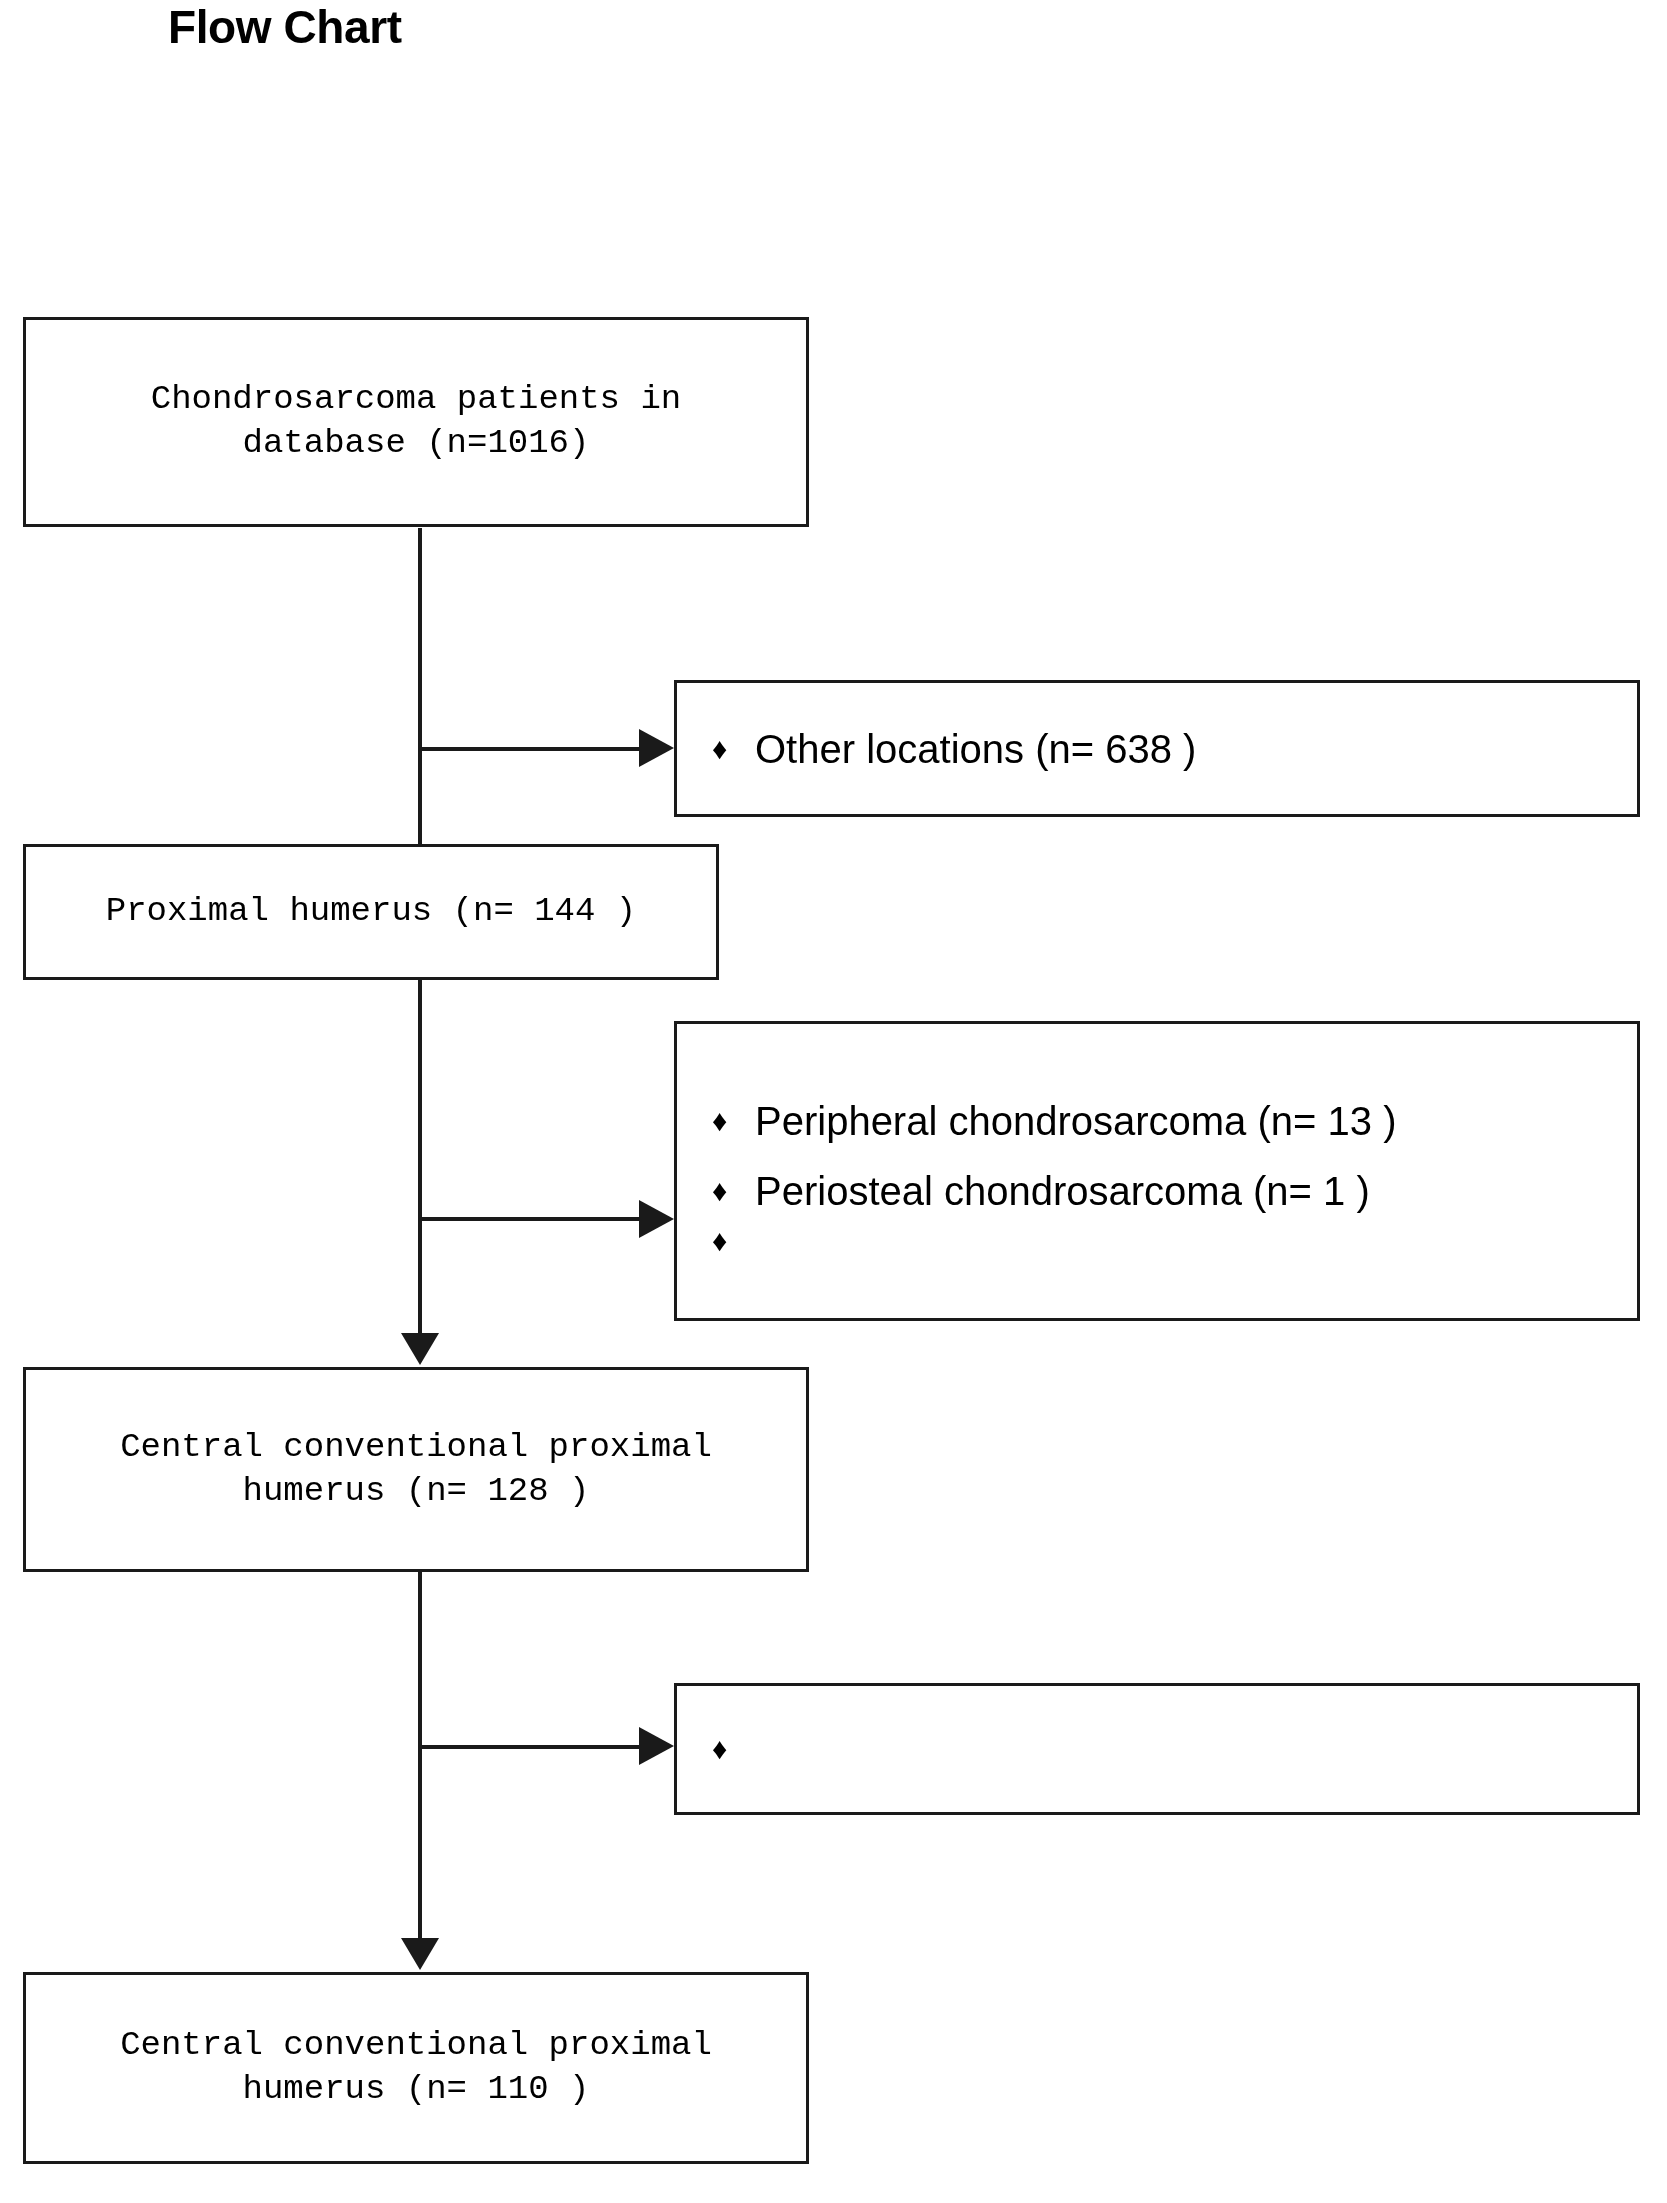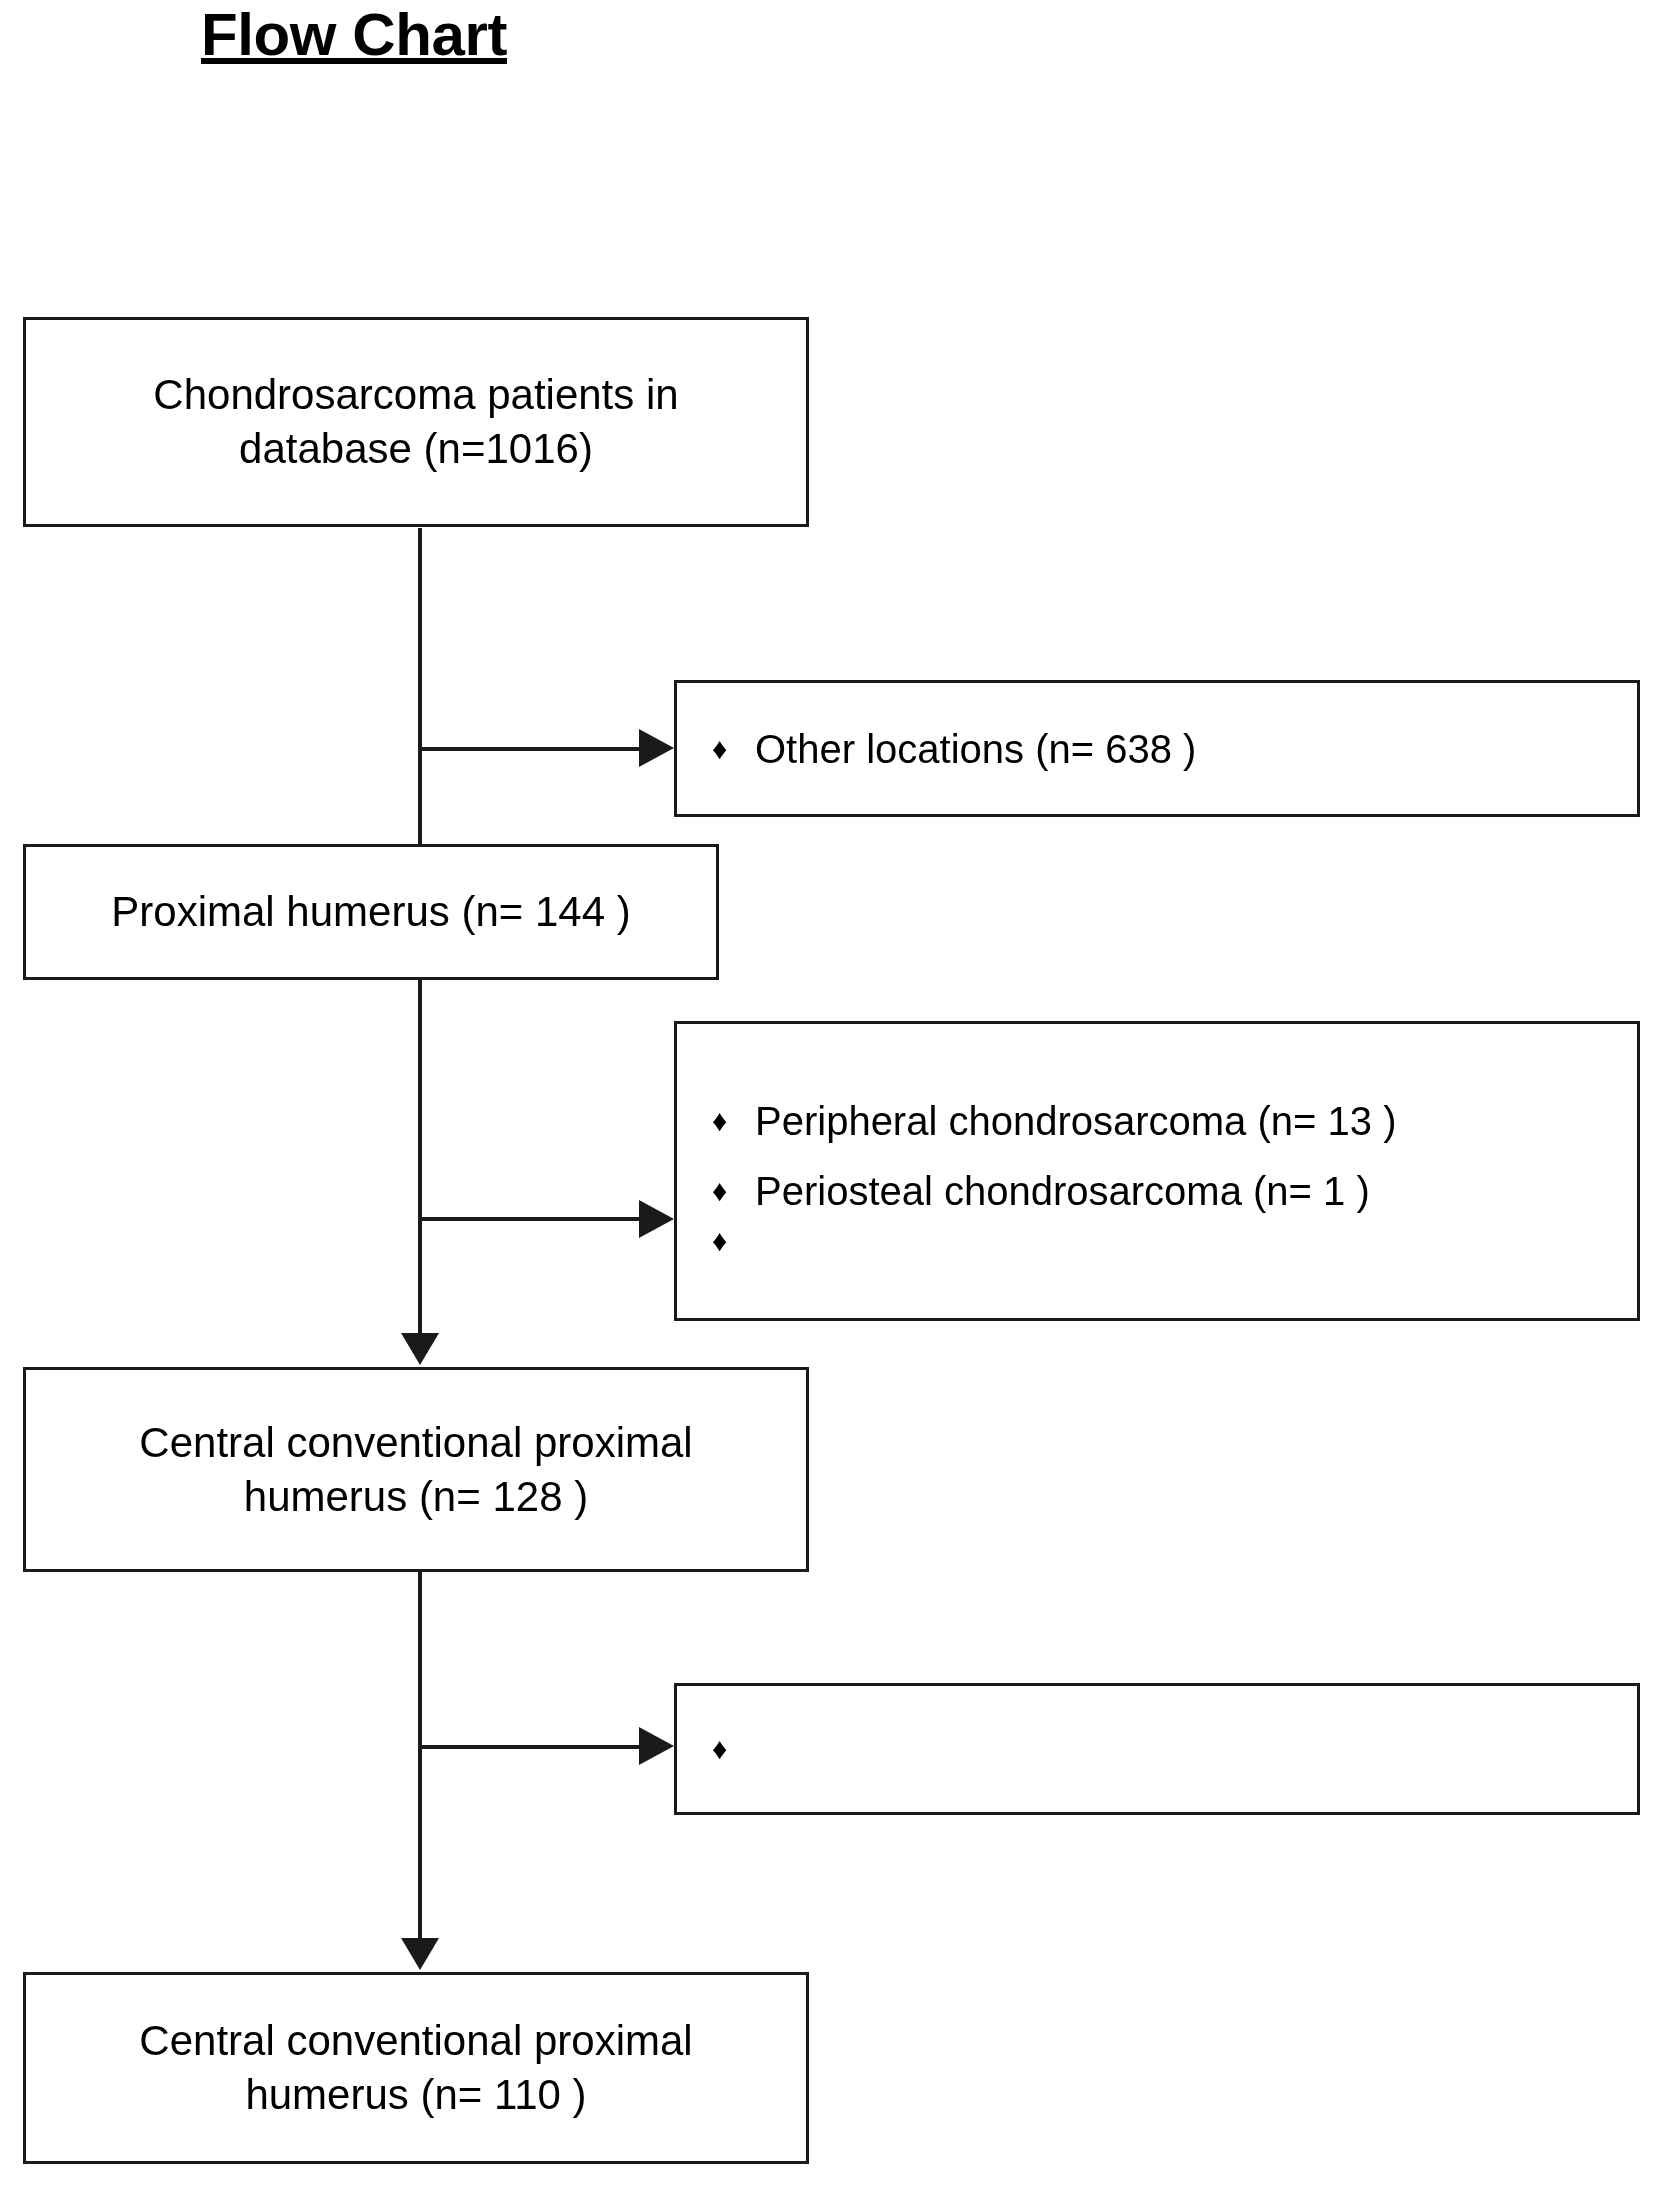--- a/index.html
+++ b/index.html
@@ -15,46 +15,46 @@
     position: relative;
     width: 1668px;
     height: 2203px;
     background: #ffffff;
     overflow: hidden;
   }
 
   
   .chart-title {
     position: absolute;
-    left: 201px;
+    left: 168px;
     top: 1.8px;
-    font-size: 60px;
+    font-size: 46px;
     font-weight: bold;
     letter-spacing: -0.4px;
     line-height: 1.1;
     white-space: nowrap;
-    text-decoration: underline;
   }
 
   
   .node-box {
     position: absolute;
     box-sizing: border-box;
     border: 3.5px solid #1a1a1a;
     background: #ffffff;
     display: flex;
     align-items: center;
     justify-content: center;
   }
   .node-text {
-    font-size: 42px;
+    font-size: 34px;
     line-height: 1.28;
     text-align: center;
     padding: 0 19.5px;
     white-space: pre-line;
+    font-family: Liberation Mono, monospace;
   }
 
   .side-box {
     position: absolute;
     box-sizing: border-box;
     border: 3.5px solid #1a1a1a;
     background: #ffffff;
     display: flex;
     flex-direction: column;
     justify-content: center;

